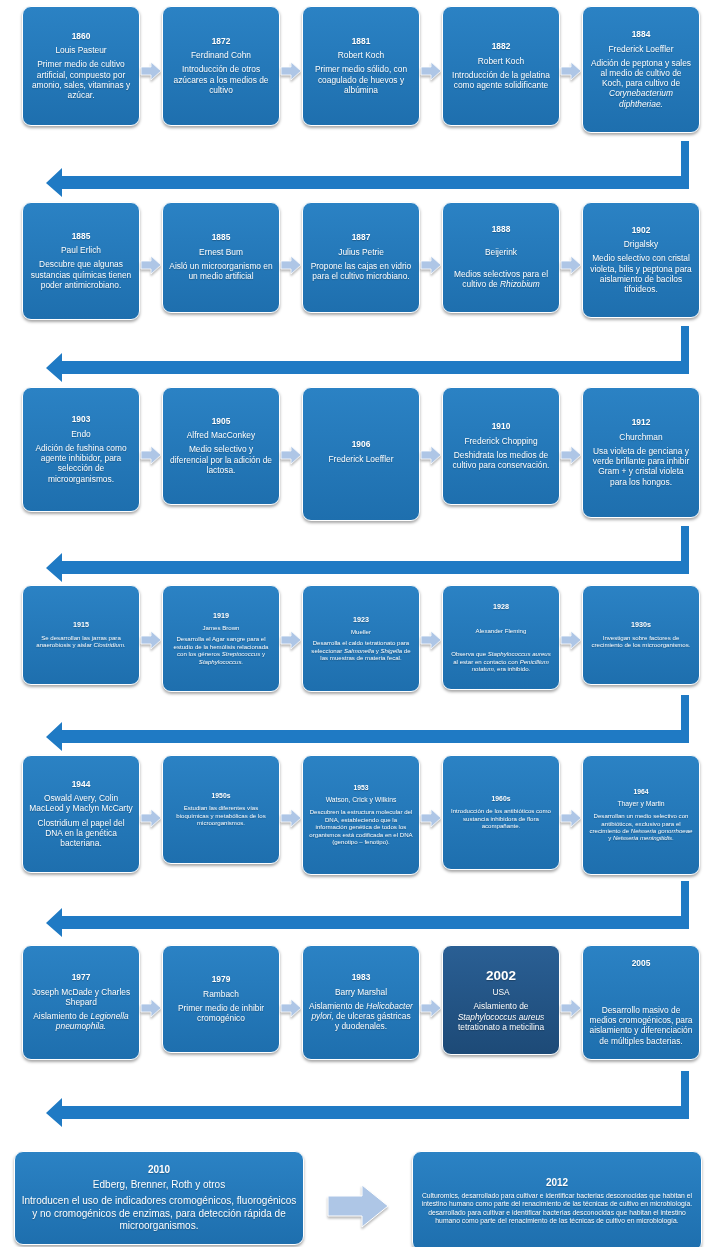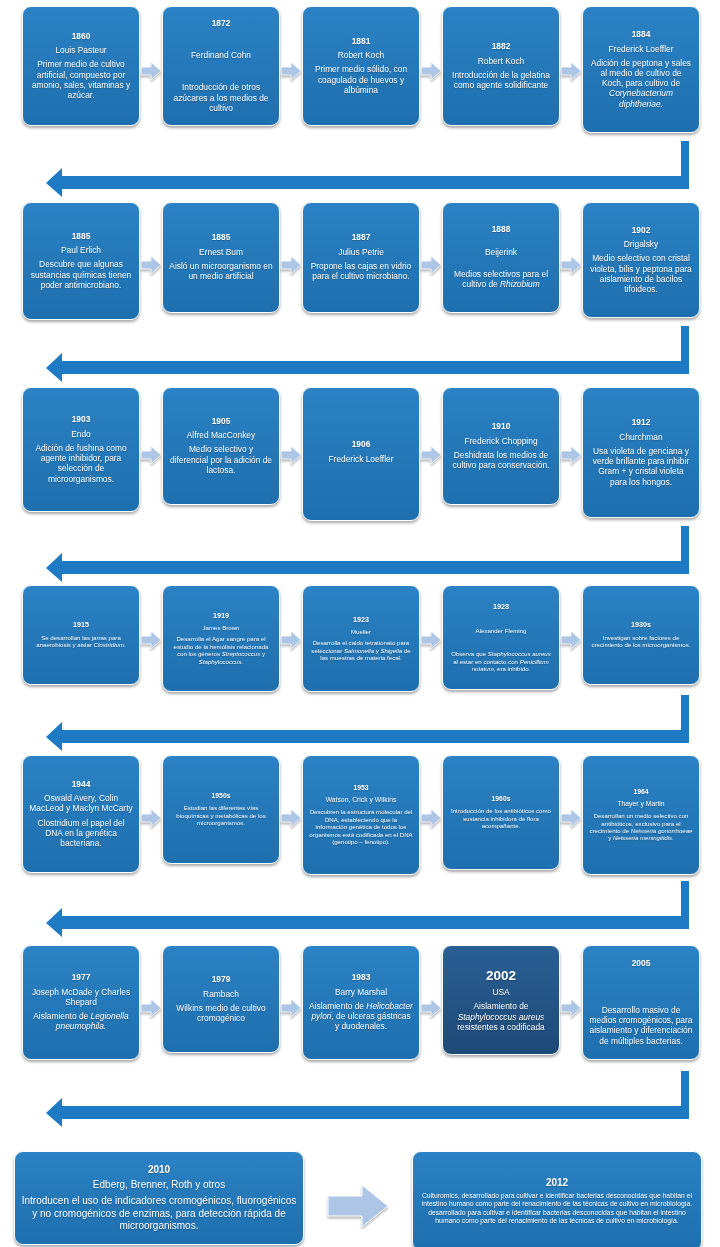--- a/index.html
+++ b/index.html
@@ -72,21 +72,21 @@
     <div class="node s-11" style="margin-left:22px;width:118px;height:120px;">
       <span class="yr">1860</span>
       <span class="who">Louis Pasteur</span>
       <span class="desc">Primer medio de cultivo artificial, compuesto por amonio, sales, vitaminas y azúcar.</span>
     </div>
     <div class="arrow">
         <svg viewBox="0 0 22 22" width="22" height="22">
           <polygon points="1,7 11,7 11,2 21,11 11,20 11,15 1,15" fill="#aec6e6" stroke="#ffffff" stroke-width="0.8"></polygon>
         </svg>
       </div>
-    <div class="node s-11" style="width:118px;height:120px;gap:18px;">
+    <div class="node s-11" style="width:118px;height:120px;">
       <span class="yr">1872</span>
       <span class="who">Ferdinand Cohn</span>
       <span class="desc">Introducción de otros azúcares a los medios de cultivo</span>
     </div>
     <div class="arrow">
         <svg viewBox="0 0 22 22" width="22" height="22">
           <polygon points="1,7 11,7 11,2 21,11 11,20 11,15 1,15" fill="#aec6e6" stroke="#ffffff" stroke-width="0.8"></polygon>
         </svg>
       </div>
     <div class="node s-11" style="width:118px;height:120px;">
@@ -340,41 +340,41 @@
       <span class="desc"><span>Aislamiento de </span><i>Legionella pneumophila.</i></span>
     </div>
     <div class="arrow">
         <svg viewBox="0 0 22 22" width="22" height="22">
           <polygon points="1,7 11,7 11,2 21,11 11,20 11,15 1,15" fill="#aec6e6" stroke="#ffffff" stroke-width="0.8"></polygon>
         </svg>
       </div>
     <div class="node s-11" style="width:118px;height:108px;">
       <span class="yr">1979</span>
       <span class="who">Rambach</span>
-      <span class="desc">Wilkins medio de cultivo cromogénico</span>
+      <span class="desc">Primer medio de inhibir cromogénico</span>
     </div>
     <div class="arrow">
         <svg viewBox="0 0 22 22" width="22" height="22">
           <polygon points="1,7 11,7 11,2 21,11 11,20 11,15 1,15" fill="#aec6e6" stroke="#ffffff" stroke-width="0.8"></polygon>
         </svg>
       </div>
     <div class="node s-11" style="width:118px;height:115px;">
       <span class="yr">1983</span>
       <span class="who">Barry Marshal</span>
       <span class="desc"><span>Aislamiento de </span><i>Helicobacter pylori,</i><span> de ulceras gástricas y duodenales.</span></span>
     </div>
     <div class="arrow">
         <svg viewBox="0 0 22 22" width="22" height="22">
           <polygon points="1,7 11,7 11,2 21,11 11,20 11,15 1,15" fill="#aec6e6" stroke="#ffffff" stroke-width="0.8"></polygon>
         </svg>
       </div>
     <div class="node dark s-11" style="width:118px;height:110px;">
       <span class="yr s-16">2002</span>
       <span class="who">USA</span>
-      <span class="desc"><span>Aislamiento de </span><i>Staphylococcus aureus</i><span> resistentes a codificada</span></span>
+      <span class="desc"><span>Aislamiento de </span><i>Staphylococcus aureus</i><span> tetrationato a meticilina</span></span>
     </div>
     <div class="arrow">
         <svg viewBox="0 0 22 22" width="22" height="22">
           <polygon points="1,7 11,7 11,2 21,11 11,20 11,15 1,15" fill="#aec6e6" stroke="#ffffff" stroke-width="0.8"></polygon>
         </svg>
       </div>
     <div class="node s-11" style="width:118px;height:115px;gap:32px;">
       <span class="yr">2005</span>
       <span class="desc">Desarrollo  masivo de medios cromogénicos, para aislamiento y diferenciación de múltiples bacterias.</span>
     </div>

